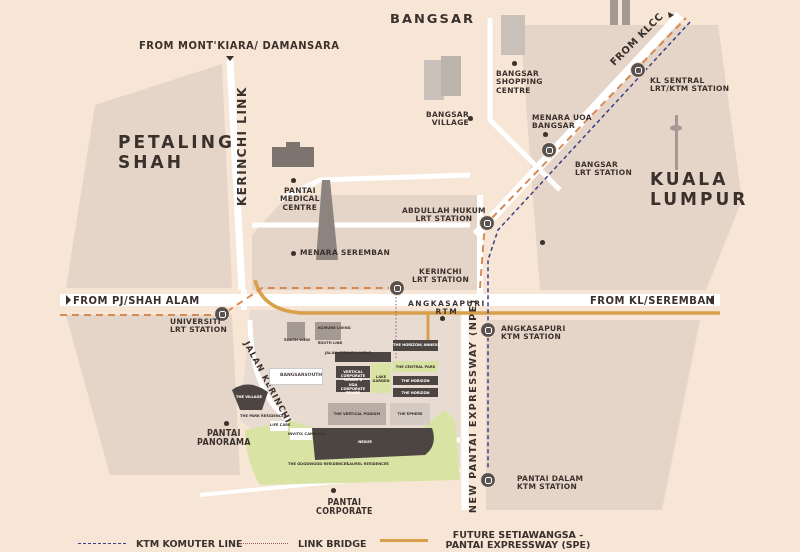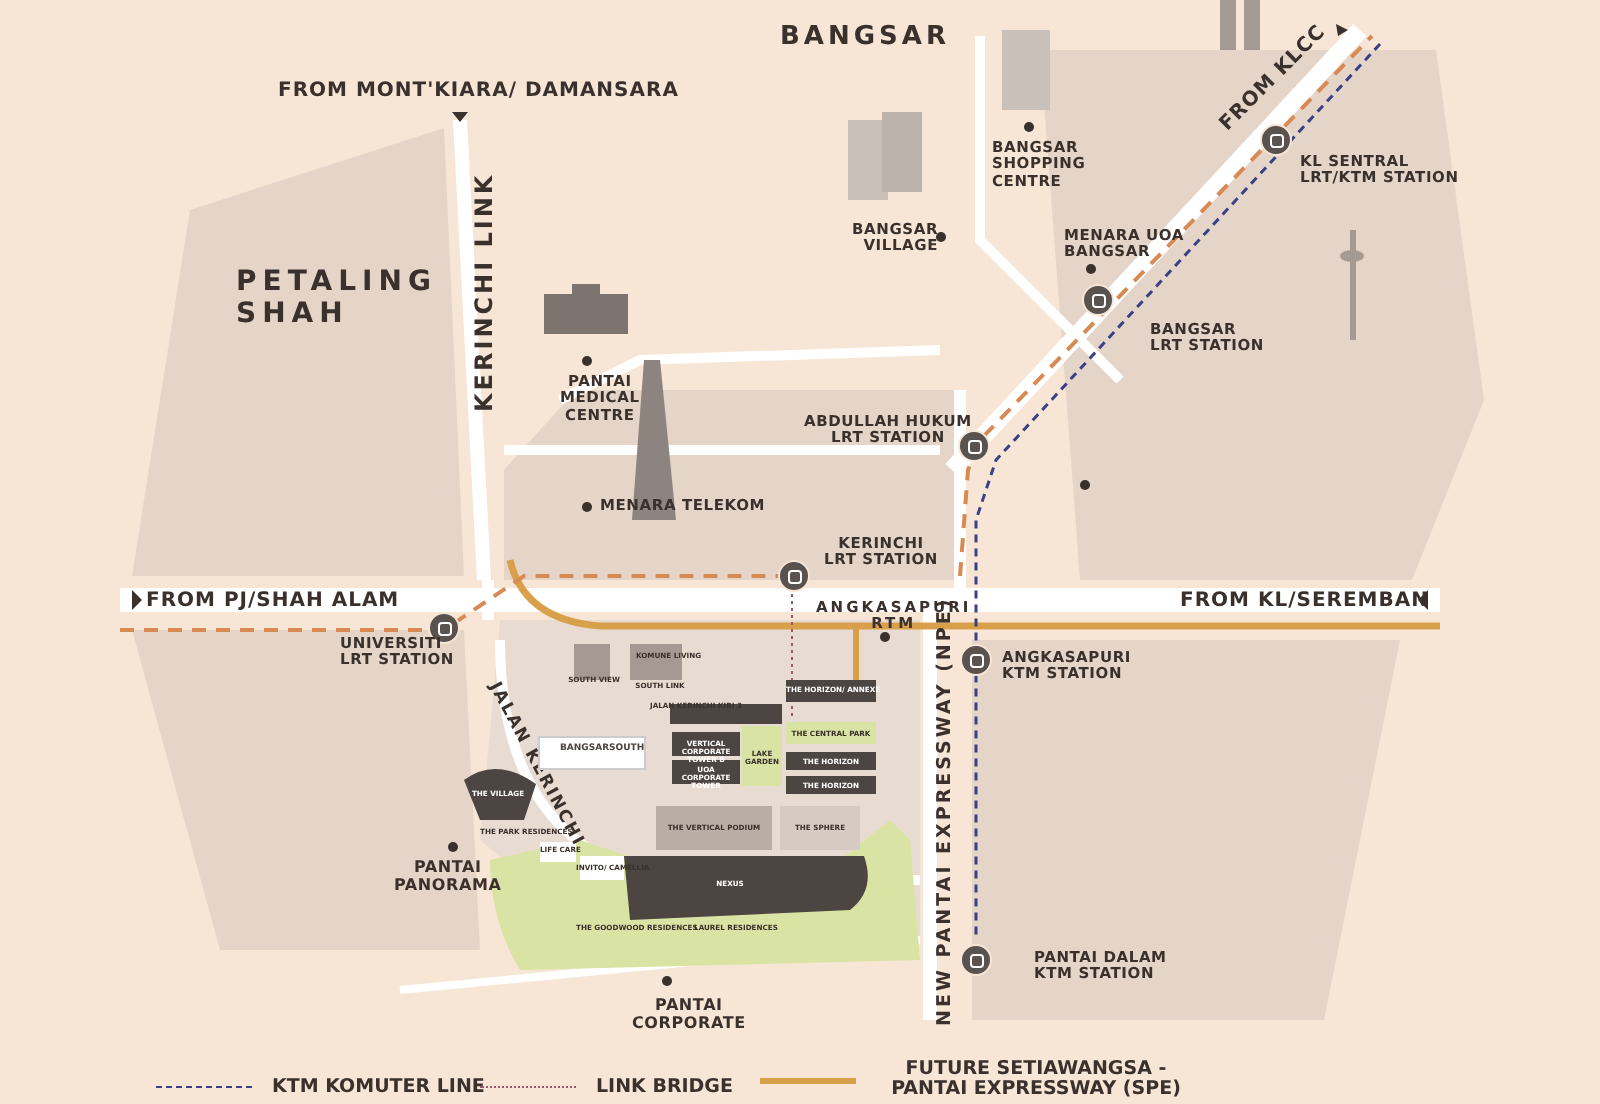--- a/index.html
+++ b/index.html
@@ -1,21 +1,21 @@
 <!DOCTYPE html>
 <html><head>
 <meta charset="utf-8">
 <style>
   html, body { margin: 0; padding: 0; }
   body { width: 800px; height: 552px; overflow: hidden; background: #f7e6d6; font-family: "DejaVu Sans", sans-serif; }
   #map { position: relative; width: 800px; height: 552px; background: #f7e6d6; overflow: hidden; }
   svg.base { position: absolute; left: 0; top: 0; }
   .lbl { position: absolute; color: #3a302c; font-weight: bold; letter-spacing: 0.3px; line-height: 1.1; white-space: nowrap; font-family: "DejaVu Sans", sans-serif; }
   .sm { font-size: 7.5px; }
-  .area { font-size: 14px; letter-spacing: 3px; line-height: 1.15; }
+  .area { font-size: 17px; letter-spacing: 3px; line-height: 1.15; }
   .road { font-size: 10px; letter-spacing: 0.5px; }
   .tiny { position: absolute; font-size: 3.6px; color: #fff; font-weight: bold; text-align: center; white-space: nowrap; font-family: "DejaVu Sans", sans-serif; }
   .tinyd { color: #3a302c; }
   .rot-v { transform-origin: left top; }
   .legend { position: absolute; top: 538px; display: flex; align-items: center; gap: 10px; font-size: 9.5px; font-weight: bold; color: #3a302c; font-family: "DejaVu Sans", sans-serif; text-align: center; }
   .legend .line { width: 48px; height: 0; }
   .station { position: absolute; width: 16px; height: 16px; border-radius: 50%; background: #5a524e; border: 1.5px solid #f7e6d6; display: flex; align-items: center; justify-content: center; box-sizing: border-box; }
   .station span { display: block; width: 7px; height: 7px; border: 1.2px solid #fff; border-radius: 2px; box-sizing: border-box; }
   .dot { position: absolute; width: 5px; height: 5px; border-radius: 50%; background: #3a302c; }
 </style>
@@ -87,20 +87,24 @@
     <polygon points="226,56 234,56 230,61" fill="#3a302c"></polygon>
     <polygon points="66,295 66,305 71,300" fill="#3a302c"></polygon>
     <polygon points="714,295 714,305 709,300" fill="#3a302c"></polygon>
     <polygon points="668,12 674,15 669,18" fill="#3a302c"></polygon>
   </svg>
 
   <div class="lbl area" style="left:118px;top:133px;">
       <div>PETALING</div>
       <div>SHAH</div>
     </div>
+  <div class="lbl area" style="left:650px;top:170px;">
+      <div>KUALA</div>
+      <div>LUMPUR</div>
+    </div>
   <div class="lbl" style="left:390px;top:12px;font-size:13px;letter-spacing:2px;">BANGSAR</div>
 
   <div class="lbl road" style="left:139px;top:40px;">FROM MONT'KIARA/ DAMANSARA</div>
   <div class="lbl road" style="left:73px;top:295px;">FROM PJ/SHAH ALAM</div>
   <div class="lbl road" style="left:590px;top:295px;">FROM KL/SEREMBAN</div>
   <div class="lbl road" style="left:608px;top:60px;transform:rotate(-45deg);transform-origin:left top;">FROM KLCC</div>
   <div class="lbl rot-v" style="left:236px;top:206px;font-size:12px;letter-spacing:1.5px;transform:rotate(-90deg);">KERINCHI LINK</div>
   <div class="lbl rot-v" style="left:468px;top:513px;font-size:9.5px;letter-spacing:1.5px;transform:rotate(-90deg);">NEW PANTAI EXPRESSWAY (NPE)</div>
   <div class="lbl" style="left:250px;top:340px;font-size:8.5px;letter-spacing:1px;transform:rotate(62deg);transform-origin:left top;">JALAN KERINCHI</div>
 
@@ -170,21 +174,21 @@
       <div>MENARA UOA</div>
       <div>BANGSAR</div>
     </div>
   <div class="dot" style="left:291px;top:178px;"></div>
   <div class="lbl sm" style="left:280px;top:187px;text-align:center;">
       <div>PANTAI</div>
       <div>MEDICAL</div>
       <div>CENTRE</div>
     </div>
   <div class="dot" style="left:291px;top:251px;"></div>
-  <div class="lbl sm" style="left:300px;top:249px;">MENARA TELEKOM</div>
+  <div class="lbl sm" style="left:300px;top:249px;">MENARA SEREMBAN</div>
   <div class="dot" style="left:540px;top:240px;"></div>
   <div class="dot" style="left:440px;top:316px;"></div>
   <div class="lbl sm" style="left:408px;top:300px;text-align:center;letter-spacing:1.5px;">
       <div>ANGKASAPURI</div>
       <div>RTM</div>
     </div>
   <div class="dot" style="left:224px;top:421px;"></div>
   <div class="lbl sm" style="left:197px;top:430px;text-align:center;font-size:8px;">
       <div>PANTAI</div>
       <div>PANORAMA</div>

